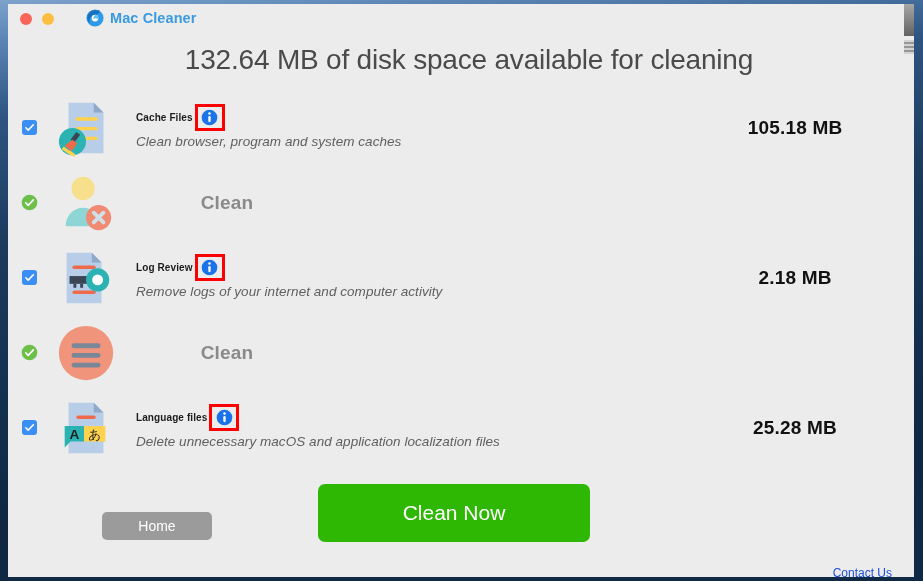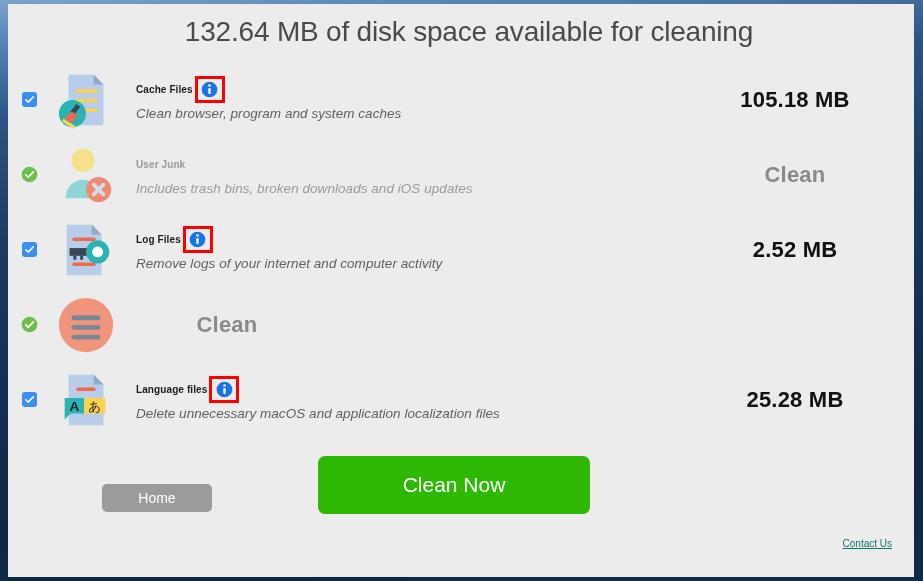--- a/index.html
+++ b/index.html
@@ -69,58 +69,73 @@
   }
   .info-icon { width: 17px; height: 17px; display: block; }
   .row-desc {
     font-size: 13.5px; color: #5f5f5f; margin-top: 6px; letter-spacing: .05px; font-style: italic;
   }
   .row-desc.dim { color: #9a9a9a; }
   .review-link {
     color: #3a7fd5; text-decoration: underline; cursor: pointer;
   }
   .size-cell {
-    width: 210px; text-align: center; font-size: 22px; font-weight: bold;
+    width: 210px; text-align: center; font-size: 19px; font-weight: bold;
     color: #111; letter-spacing: .2px;
   }
   .size-cell.clean { color: #8a8a8a; }
   
   #footer { position: relative; margin-top: 10px; height: 120px; }
   #home-button {
     position: absolute; left: 94px; top: 37px;
     width: 110px; height: 28px; background: #9b9b9b; border: none;
     border-radius: 5px; color: #ffffff; font-size: 14px;
     font-family: "Liberation Sans", sans-serif; cursor: pointer;
   }
   #clean-now-button {
     position: absolute; left: 310px; top: 9px;
     width: 272px; height: 58px; background: #2eb804; border: none;
     border-radius: 7px; color: #ffffff; font-size: 21px;
     font-family: "Liberation Sans", sans-serif; cursor: pointer;
   }
   #contact-us {
     position: absolute; right: 22px; top: 91px;
-    font-size: 10px; color: #0f766e; text-decoration: underline; cursor: pointer;
+    font-size: 12px; color: #1d4ed8; text-decoration: underline; cursor: pointer;
   }
   #right-edge-artifact {
     position: absolute; right: 0; top: 0; width: 10px; height: 32px;
     background: linear-gradient(#9a9a9a, #4a4a4a);
     opacity: .85;
   }
   #right-edge-artifact2 {
     position: absolute; right: 0; top: 36px; width: 10px; height: 14px;
     background: repeating-linear-gradient(#cfcfcf 0 2px, #8d8d8d 2px 4px);
     opacity: .9;
   }
 </style>
 </head>
 <body>
 
 <div id="app-window">
 
+  <div id="titlebar">
+    <div class="traffic" id="tl-close"></div>
+    <div class="traffic" id="tl-min"></div>
+    <div id="app-brand">
+      <svg id="app-logo" viewBox="0 0 40 40">
+        <circle cx="20" cy="20" r="19" fill="#2f9ae8"></circle>
+        <path d="M20 3a17 17 0 0 0-12 29C6 24 10 15 20 13c7-1 11-4 10-10z" fill="#1a6fbf"></path>
+        <circle cx="20" cy="20" r="7.5" fill="#ffffff"></circle>
+        <path d="M20 12.5a7.5 7.5 0 0 1 7 10.5c-3-3-8-3-11-1 1-5 3-8 4-9.5z" fill="#5fc0f5"></path>
+      </svg>
+      <span id="app-title-text">Mac Cleaner</span>
+    </div>
+    <div id="right-edge-artifact"></div>
+    <div id="right-edge-artifact2"></div>
+  </div>
 
   <h1 id="headline">132.64 MB of disk space available for cleaning</h1>
 
   <div id="items-list">
 
     <div class="item-row">
       <div class="chk-cell">
         <div class="checkbox-on">
           <svg viewBox="0 0 12 12">
             <path d="M2 6.3l2.6 2.6L10.2 3" stroke="#fff" stroke-width="1.7" fill="none" stroke-linecap="round" stroke-linejoin="round"></path>
@@ -165,26 +180,20 @@
         </svg>
       </div>
       <div class="icon-cell">
         <svg viewBox="0 0 64 64">
           <circle cx="29" cy="17" r="12" fill="#f7e08c"></circle>
           <path d="M11 56c0-11 8-19 18-19s18 8 18 19z" fill="#8ed6d6"></path>
           <circle cx="45" cy="47" r="13" fill="#f08a72"></circle>
           <path d="M40 42l10 10M50 42l-10 10" stroke="#cfe0e8" stroke-width="4" stroke-linecap="round"></path>
         </svg>
       </div>
-      <div class="text-cell">
-        <div class="row-title-line">
-          <span class="row-title dim">User Junk</span>
-        </div>
-        <div class="row-desc dim">Includes trash bins, broken downloads and iOS updates</div>
-      </div>
       <div class="size-cell clean">Clean</div>
     </div>
 
     <div class="item-row">
       <div class="chk-cell">
         <div class="checkbox-on">
           <svg viewBox="0 0 12 12">
             <path d="M2 6.3l2.6 2.6L10.2 3" stroke="#fff" stroke-width="1.7" fill="none" stroke-linecap="round" stroke-linejoin="round"></path>
           </svg>
         </div>
@@ -196,32 +205,32 @@
           <rect x="18" y="19" width="24" height="3.6" rx="1.8" fill="#ef6a4b"></rect>
           <rect x="18" y="45" width="24" height="3.6" rx="1.8" fill="#ef6a4b"></rect>
           <path d="M15 30h22v8H15z" fill="#3a4556"></path>
           <path d="M19 38h3v4h-3zM26 38h3v4h-3z" fill="#3a4556"></path>
           <circle cx="44" cy="34" r="12" fill="#2bb3b3"></circle>
           <circle cx="44" cy="34" r="5.6" fill="#ffffff"></circle>
         </svg>
       </div>
       <div class="text-cell">
         <div class="row-title-line">
-          <span class="row-title">Log Files</span>
+          <span class="row-title">Log Review</span>
           <span class="info-wrap">
             <svg class="info-icon" viewBox="0 0 20 20">
               <circle cx="10" cy="10" r="9.2" fill="#1a73e8"></circle>
               <circle cx="10" cy="5.4" r="1.5" fill="#ffffff"></circle>
               <rect x="8.6" y="8.3" width="2.8" height="7.2" rx="1.3" fill="#ffffff"></rect>
             </svg>
           </span>
         </div>
         <div class="row-desc">Remove logs of your internet and computer activity</div>
       </div>
-      <div class="size-cell">2.52 MB</div>
+      <div class="size-cell">2.18 MB</div>
     </div>
 
     <div class="item-row">
       <div class="chk-cell">
         <svg class="greencheck" viewBox="0 0 20 20">
           <circle cx="10" cy="10" r="9.2" fill="#6cc04a"></circle>
           <path d="M5.5 10.3l3 3 6-6.4" stroke="#fff" stroke-width="2" fill="none" stroke-linecap="round" stroke-linejoin="round"></path>
         </svg>
       </div>
       <div class="icon-cell">

